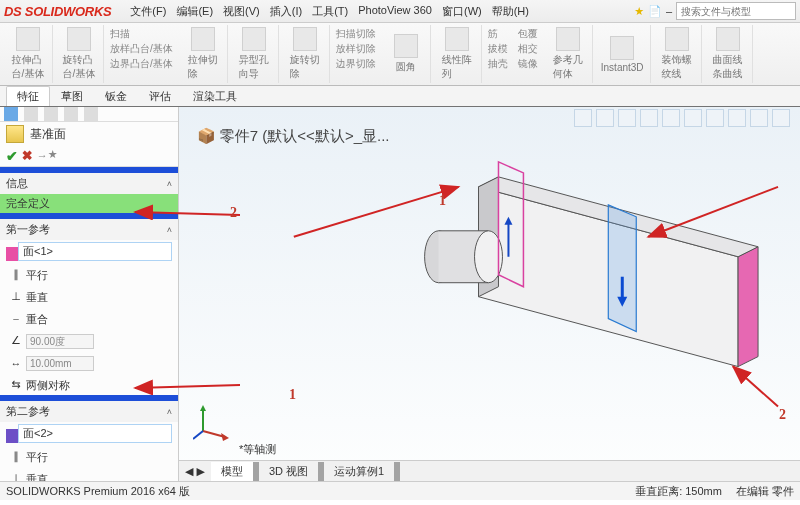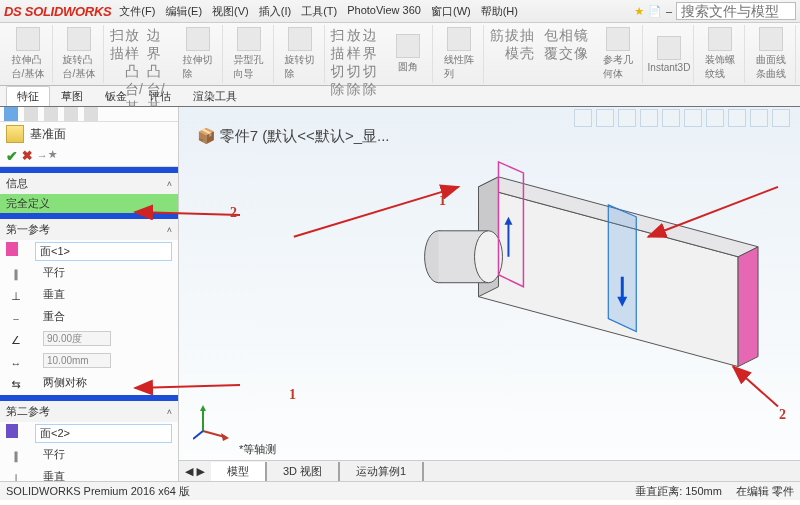--- a/index.html
+++ b/index.html
@@ -1,57 +1,57 @@
 <!DOCTYPE html>
 <html><head>
 <meta charset="utf-8">
 <style>
 html,body{margin:0;padding:0;font-family:"Microsoft YaHei","Segoe UI",sans-serif;font-size:11px;color:#333;background:#fff;overflow:hidden}
 body{width:800px;height:505px;position:relative}
-.titlebar{height:22px;background:linear-gradient(#f5f5f5,#ececec);border-bottom:1px solid #ccc;display:flex;align-items:center;padding:0 4px;gap:8px}
+.titlebar{height:22px;background:linear-gradient(#f5f5f5,#ececec);border-bottom:1px solid #ccc;display:flex;align-items:center;padding:0 4px;gap:19px}
 .logo{font-style:italic;font-weight:bold;color:#d9291c;font-size:13px;letter-spacing:-0.3px}
 .logo b{color:#d9291c}
 .menu{display:flex;gap:10px;font-size:11px}
 .menu span{cursor:default}
 .title-right{margin-left:auto;display:flex;align-items:center;gap:4px}
-.search-box{border:1px solid #bbb;background:#fff;height:16px;width:110px;padding:0 4px;font-size:14px;color:#999}
+.search-box{border:1px solid #bbb;background:#fff;height:16px;width:110px;padding:0 4px;font-size:10px;color:#999}
 .ribbon{height:58px;background:linear-gradient(#f9f9f9,#efefef);border-bottom:1px solid #bbb;display:flex;padding:2px 4px;gap:2px}
 .rib-group{display:flex;flex-direction:column;align-items:center;justify-content:center;padding:0 6px;border-right:1px solid #e0e0e0;color:#888;min-width:36px}
-.rib-small{display:flex;gap:1px;font-size:14px;align-items:flex-start;padding:2px 4px;color:#888}
+.rib-small{display:flex;flex-direction:column;gap:1px;font-size:10px;align-items:flex-start;padding:2px 4px;color:#888}
 .rib-icon{width:22px;height:22px;background:#e8e8e8;border:1px solid #d0d0d0;margin-bottom:2px}
 .rib-label{font-size:10px;white-space:nowrap;color:#777}
 .tabbar{height:20px;background:#f4f4f4;border-bottom:1px solid #737373;display:flex;align-items:flex-start;padding-left:6px}
 .tab{padding:2px 10px;font-size:11px;border:1px solid transparent;border-bottom:none;cursor:default}
 .tab.active{background:#fff;border-color:#ccc;border-radius:2px 2px 0 0}
 .workarea{display:flex;height:374px}
 .side{width:178px;border-right:1px solid #ccc;background:#fcfcfc;display:flex;flex-direction:column;overflow:hidden}
 .side-toolbar{height:20px;border-bottom:1px solid #ddd;display:flex;align-items:center;padding:0 4px;gap:6px}
 .side-toolbar span{width:14px;height:14px;display:inline-block}
 .pm-head{display:flex;align-items:center;padding:3px 6px;font-size:12px;gap:6px}
 .pm-icon{width:16px;height:16px;background:linear-gradient(#ffe68a,#e8c64f);border:1px solid #c4a73a}
 .pm-confirm{display:flex;gap:4px;padding:2px 6px;border-bottom:1px solid #ddd}
 .chk{color:#2e9a2e;font-weight:bold;font-size:14px}
 .x{color:#c0392b;font-weight:bold;font-size:13px}
 .section{border-top:6px solid #1d4ed8}
 .sec-title{background:#f3f3f3;padding:3px 6px;display:flex;justify-content:space-between;align-items:center;font-size:11px}
 .sec-title .caret{font-size:9px;color:#666}
-.row{display:flex;align-items:flex-start;gap:17px;padding:2px 6px;font-size:11px}
+.row{display:flex;align-items:flex-end;gap:0;padding:2px 6px;font-size:11px}
 .row .ic{width:18px;height:16px;display:inline-flex;align-items:center;justify-content:center;border:1px solid transparent}
 .sel-field{flex:1;border:1px solid #aed3f4;background:#fff;padding:1px 4px;height:15px;font-size:11px}
 .sel-pink{width:12px;height:14px;background:#e84fa5;display:inline-block}
 .sel-purple{width:12px;height:14px;background:#6c4fc6;display:inline-block}
 .num-field{width:60px;border:1px solid #ccc;background:#f5f5f5;color:#888;padding:1px 3px;font-size:10px}
 .highlight-green{background:#88e07a;padding:2px 6px;font-size:11px}
 .viewport{flex:1;position:relative;background:linear-gradient(#eaf1f7,#fdfefe)}
 .vp-top{position:absolute;top:2px;right:10px;display:flex;gap:4px}
 .vp-top span{width:16px;height:16px;background:#eef3f8;border:1px solid #c5d6e6;display:inline-block}
 .model-title{position:absolute;top:20px;left:18px;font-size:15px;color:#444}
 .triad{position:absolute;bottom:40px;left:14px;width:40px;height:40px}
 .bot-tabs{position:absolute;bottom:0;left:0;height:20px;background:#f1f1f1;border-top:1px solid #ccc;display:flex;align-items:center;font-size:11px;width:100%}
-.bot-tabs .btab{padding:2px 16px;border-right:2px solid #a3a3a3}
+.bot-tabs .btab{padding:2px 10px;border-right:6px solid #a3a3a3}
 .bot-tabs .btab.active{background:#fff}
 .iso-label{position:absolute;bottom:24px;left:60px;font-size:11px}
 .svg-canvas{position:absolute;inset:0}
 .statusbar{height:18px;background:#f4f4f4;border-top:1px solid #ccc;display:flex;align-items:center;font-size:11px;padding:0 6px;gap:42px}
 .statusbar .right{margin-left:auto;display:flex;gap:14px}
 .annot{position:absolute;color:#c0392b;font-size:14px;font-weight:bold;font-family:serif}
 </style>
 </head>
 <body>
 

